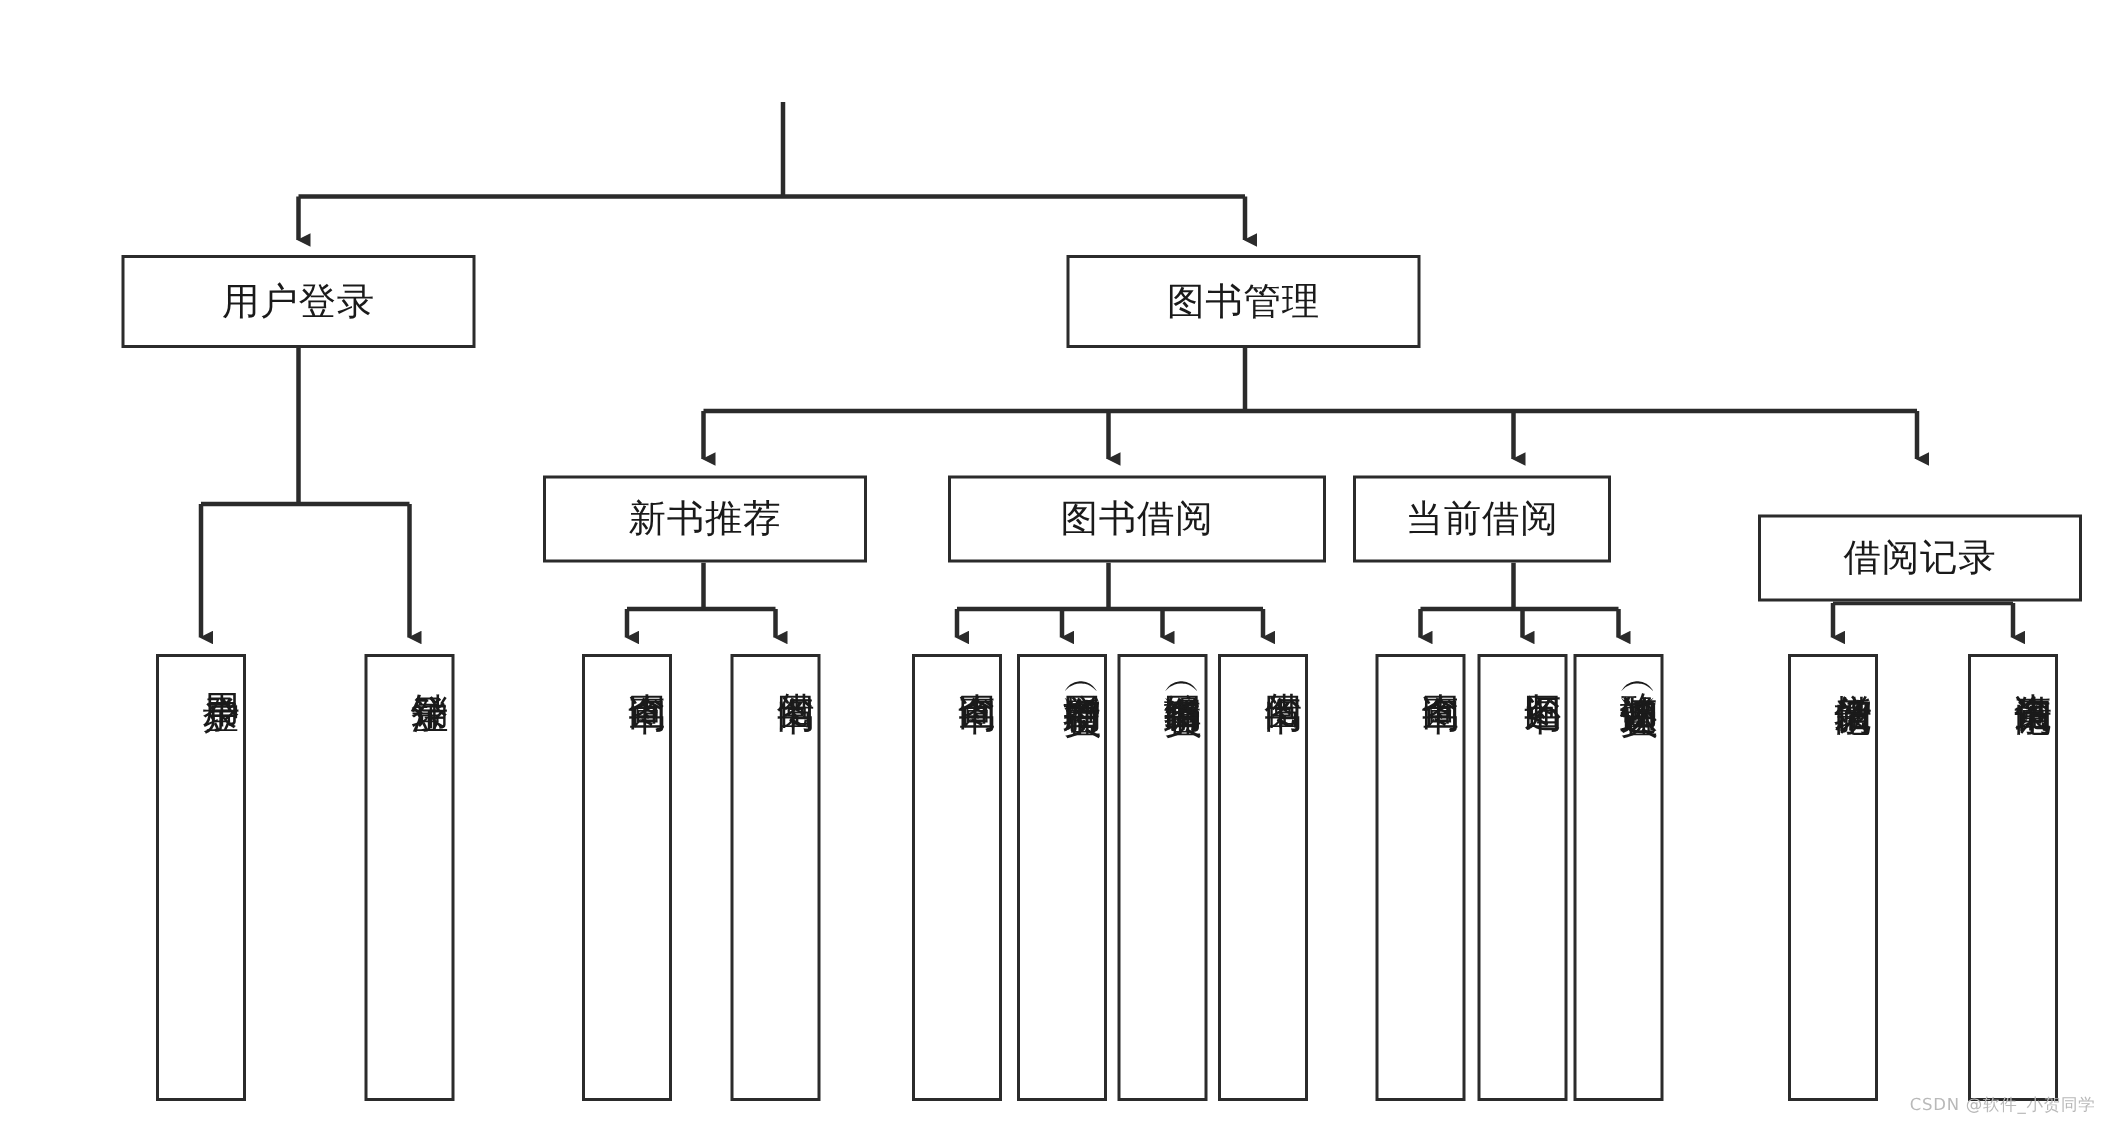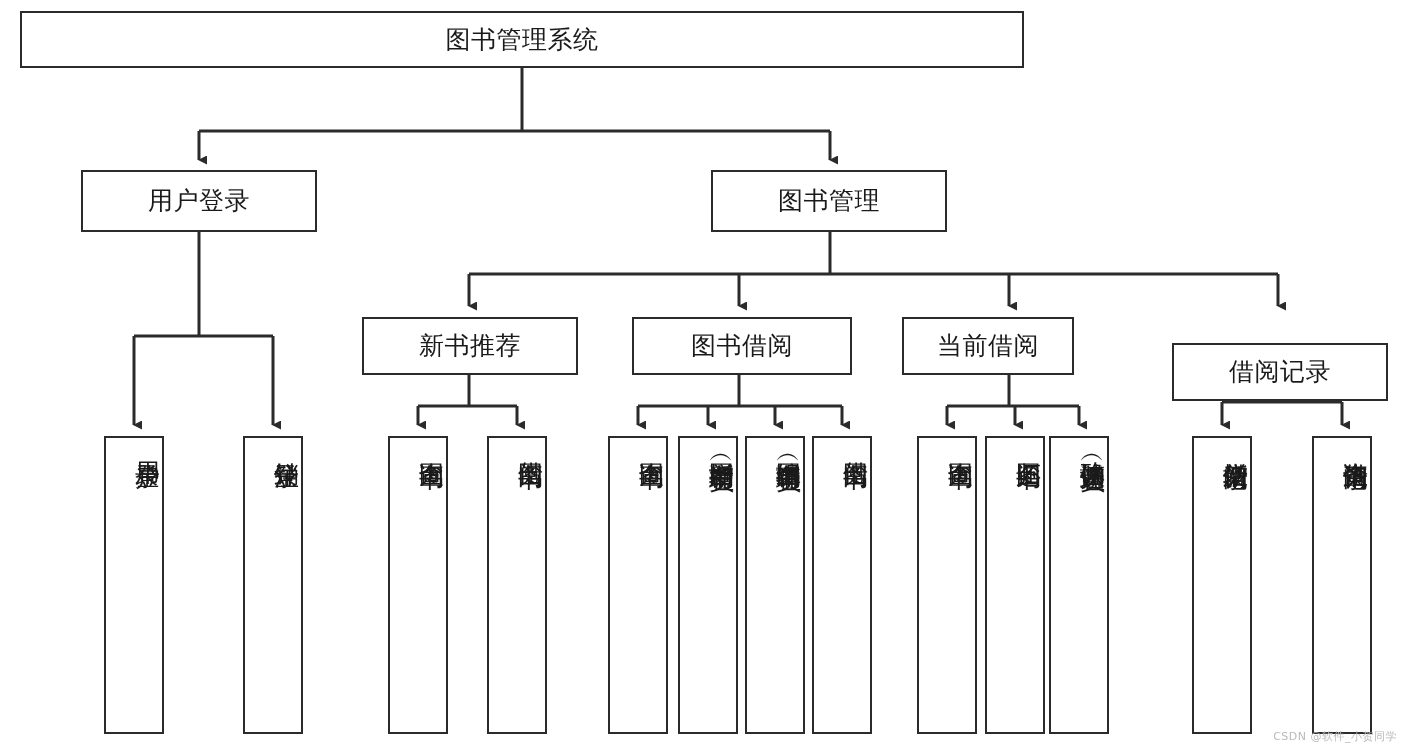--- a/index.html
+++ b/index.html
@@ -119,35 +119,32 @@
       <path d="M 1015,406 L 1015,425" marker-end="url(#arrowhead)"></path>
       <path d="M 1079,406 L 1079,425" marker-end="url(#arrowhead)"></path>
 
       <path d="M 1278,375 L 1278,402"></path>
       <path d="M 1222,402 L 1342,402"></path>
       <path d="M 1222,402 L 1222,425" marker-end="url(#arrowhead)"></path>
       <path d="M 1342,402 L 1342,425" marker-end="url(#arrowhead)"></path>
     </g>
   </svg>
 
-  <div class="node horiz" style="left:20px; top:11px; width:1004px; height:57px;">
-    <span class="node-label">图书管理系统</span>
-  </div>
 
   <div class="node horiz" style="left:81px; top:170px; width:236px; height:62px;">
     <span class="node-label">用户登录</span>
   </div>
   <div class="node horiz" style="left:711px; top:170px; width:236px; height:62px;">
     <span class="node-label">图书管理</span>
   </div>
 
   <div class="node horiz" style="left:362px; top:317px; width:216px; height:58px;">
     <span class="node-label">新书推荐</span>
   </div>
-  <div class="node horiz" style="left:632px; top:317px; width:220px; height:58px;">
+  <div class="node horiz" style="left:632px; top:317px; width:252px; height:58px;">
     <span class="node-label">图书借阅</span>
   </div>
   <div class="node horiz" style="left:902px; top:317px; width:172px; height:58px;">
     <span class="node-label">当前借阅</span>
   </div>
   <div class="node horiz" style="left:1172px; top:317px; width:216px; height:58px;margin-top:26px;">
     <span class="node-label">借阅记录</span>
   </div>
 
   <div class="node vert" style="left:104px; top:436px; width:60px; height:298px;">

